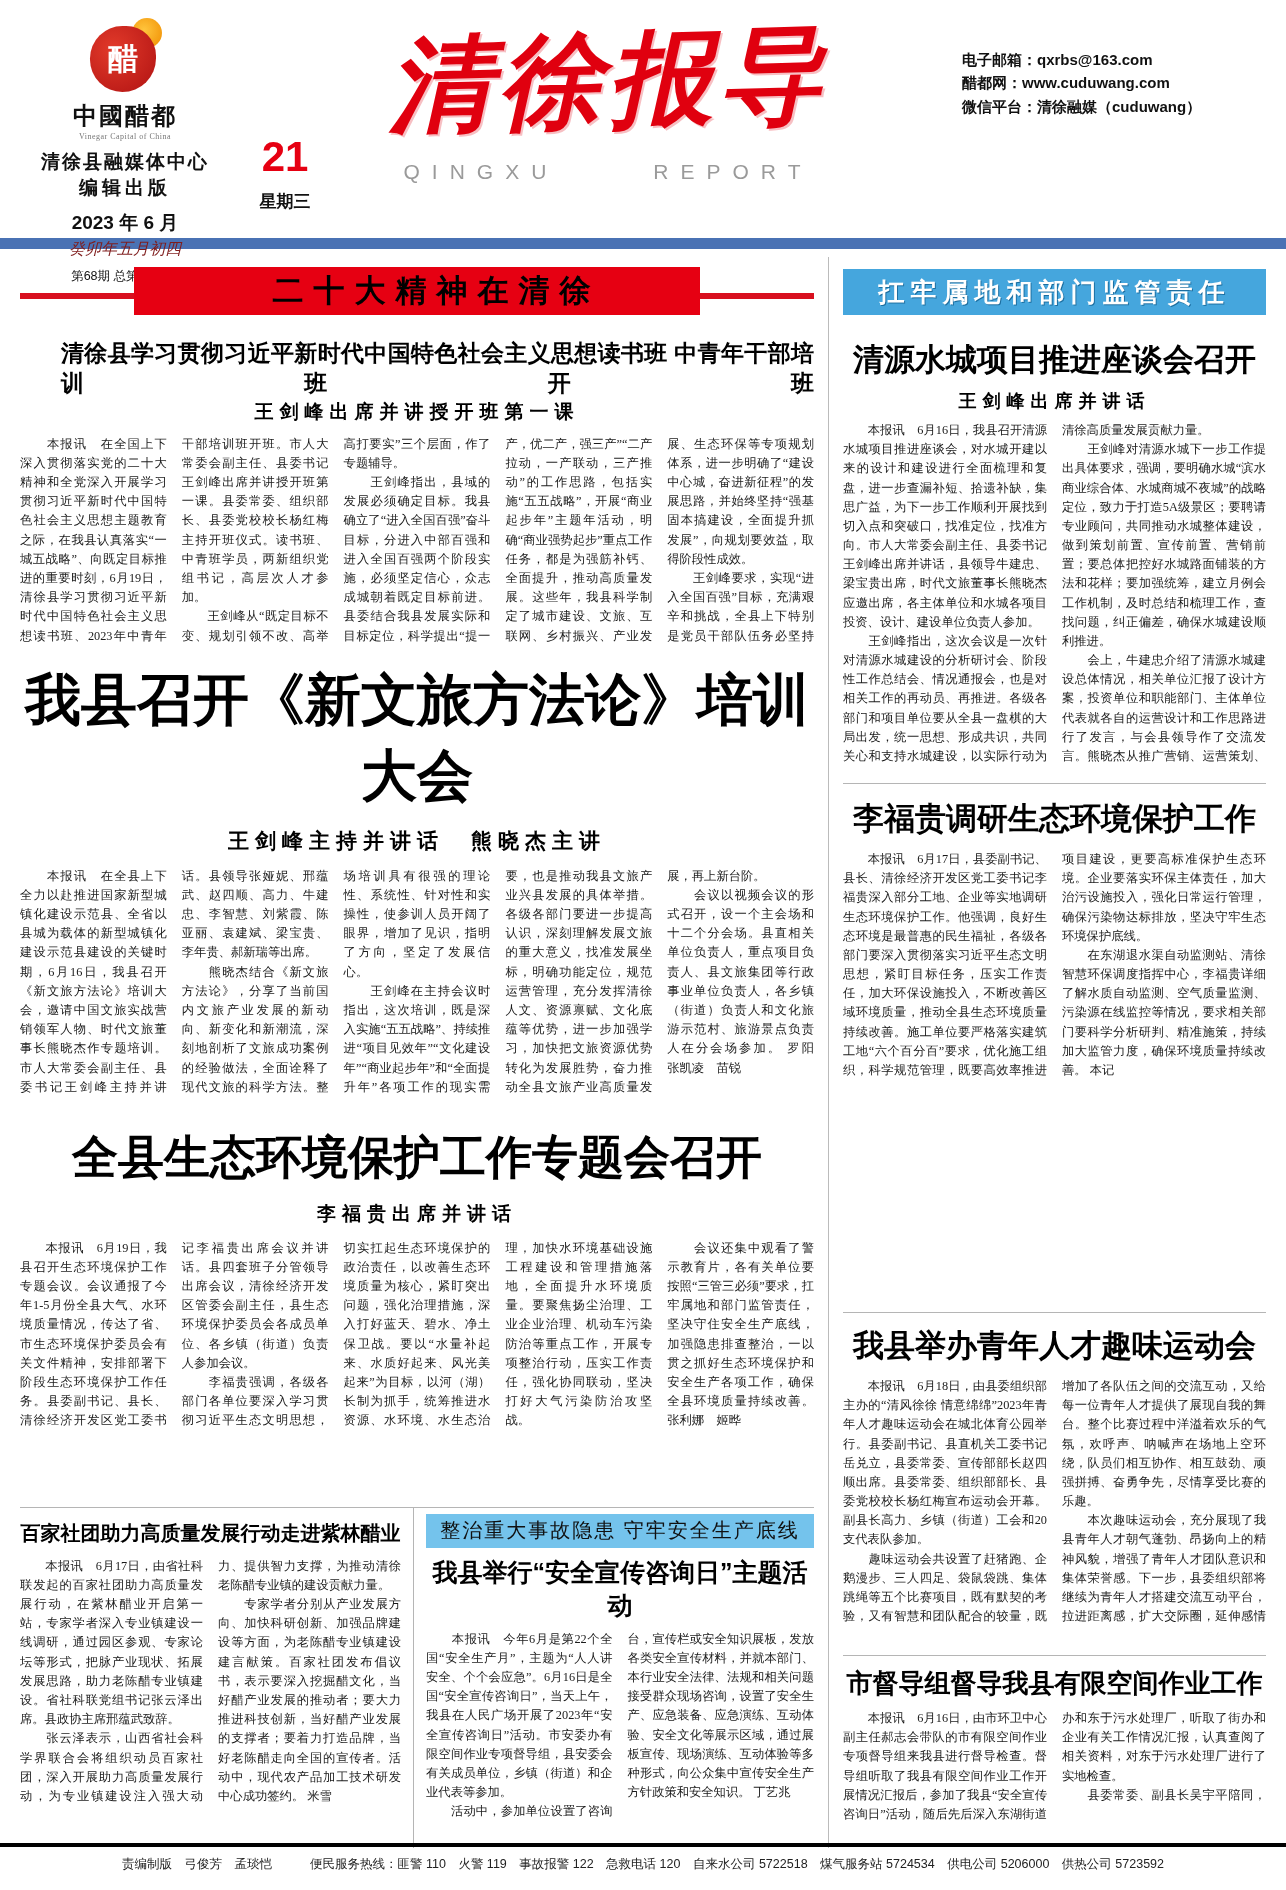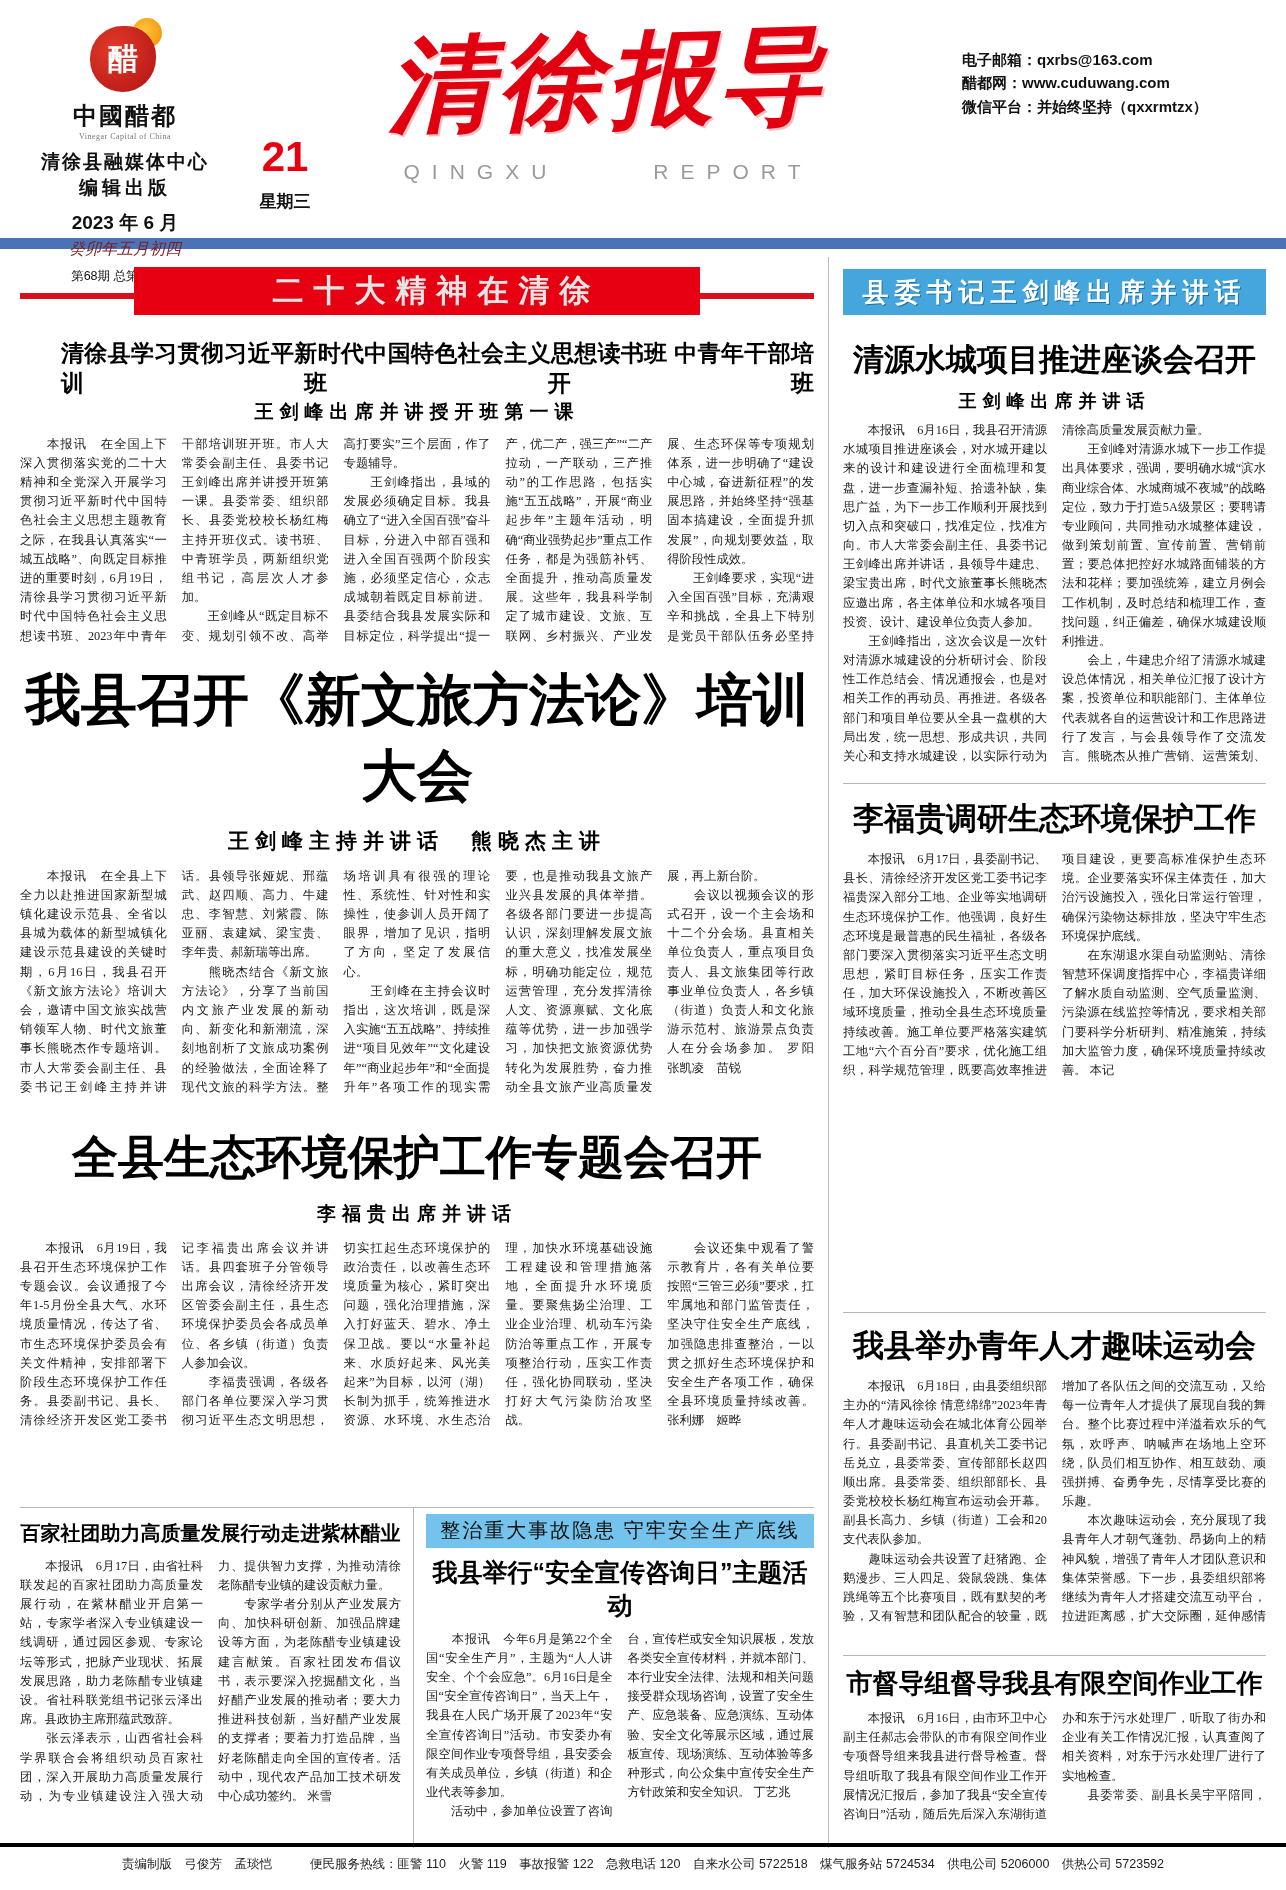--- a/index.html
+++ b/index.html
@@ -45,21 +45,21 @@
   .blue-bar { height:11px; background:#4a72b4; }
   
   .content { display:flex; padding:8px 20px 0 20px; }
   .col-left { width:808px; padding-right:14px; }
   .col-right { width:438px; border-left:1px solid #bbb; padding-left:14px; }
   
   .banner-row { position:relative; height:58px; margin-top:10px; }
   .red-rule { position:absolute; left:0; right:0; top:50%; height:6px; background:#d8101f; transform:translateY(-50%); }
   .red-banner { position:relative; width:566px; height:48px; margin:0 auto; background:#e60012;
     display:flex; align-items:center; justify-content:center; }
-  .red-banner span { color:#e5e5e5; font-size:31px; font-weight:900; letter-spacing:10px;
+  .red-banner span { color:#000000; font-size:31px; font-weight:900; letter-spacing:10px;
     font-family:Liberation Sans, sans-serif;margin-left:39px; }
   .blue-banner { height:46px; background:#45a6dd; display:flex; align-items:center; justify-content:center; margin-top:12px; }
   .blue-banner span { color:#fff; font-size:26px; font-weight:900; letter-spacing:6px;
     font-family:"Liberation Sans",sans-serif; text-shadow:1px 1px 0 #1c6ea0; }
   .cyan-banner { height:34px; background:#74c3ec; display:flex; align-items:center; justify-content:center; margin-top:6px;}
   .cyan-banner span { color:#101010; font-size:20px; font-weight:400; letter-spacing:2px;
     font-family:"Liberation Sans",sans-serif; }
   
   .hl-justify { font-family:"Liberation Sans",sans-serif; font-weight:900; font-size:23px; line-height:1.3;
     text-align:justify; text-align-last:justify; margin-top:14px; letter-spacing:0; color:#000;margin-left:41px; }
@@ -108,21 +108,21 @@
       <div class="paper-title">清徐报导</div>
       <div class="paper-en">
         <span>QINGXU</span>
         <span>REPORT</span>
       </div>
     </div>
     <div class="mh-right">
       <div class="contacts">
         <div class="contact">电子邮箱：qxrbs@163.com</div>
         <div class="contact">醋都网：www.cuduwang.com</div>
-        <div class="contact">微信平台：并始终坚持（qxxrmtzx）</div>
+        <div class="contact">微信平台：清徐融媒（cuduwang）</div>
       </div>
     </div>
   </div>
   <div class="blue-bar"></div>
 
   <div class="content">
 
     <div class="col-left">
       <div class="banner-row">
         <div class="red-rule"></div>
@@ -164,21 +164,21 @@
           </div>
           <div class="hl-xl" style="font-size:25px; margin-top:8px;">我县举行“安全宣传咨询日”主题活动</div>
           <div class="body-text" style="column-count:2; height:218px; margin-top:8px;">　　本报讯　今年6月是第22个全国“安全生产月”，主题为“人人讲安全、个个会应急”。6月16日是全国“安全宣传咨询日”，当天上午，我县在人民广场开展了2023年“安全宣传咨询日”活动。市安委办有限空间作业专项督导组，县安委会有关成员单位，乡镇（街道）和企业代表等参加。
 　　活动中，参加单位设置了咨询台，宣传栏或安全知识展板，发放各类安全宣传材料，并就本部门、本行业安全法律、法规和相关问题接受群众现场咨询，设置了安全生产、应急装备、应急演练、互动体验、安全文化等展示区域，通过展板宣传、现场演练、互动体验等多种形式，向公众集中宣传安全生产方针政策和安全知识。 丁艺兆</div>
         </div>
       </div>
     </div>
 
     <div class="col-right">
       <div class="blue-banner">
-        <span>县委书记王剑峰出席并讲话</span>
+        <span>扛牢属地和部门监管责任</span>
       </div>
 
       <div class="hl-xl" style="font-size:31px; margin-top:24px;">清源水城项目推进座谈会召开</div>
       <div class="subhead" style="font-size:18px; margin-top:8px;">王剑峰出席并讲话</div>
       <div class="body-text" style="column-count:2; height:352px; margin-top:8px;">　　本报讯　6月16日，我县召开清源水城项目推进座谈会，对水城开建以来的设计和建设进行全面梳理和复盘，进一步查漏补短、拾遗补缺，集思广益，为下一步工作顺利开展找到切入点和突破口，找准定位，找准方向。市人大常委会副主任、县委书记王剑峰出席并讲话，县领导牛建忠、梁宝贵出席，时代文旅董事长熊晓杰应邀出席，各主体单位和水城各项目投资、设计、建设单位负责人参加。
 　　王剑峰指出，这次会议是一次针对清源水城建设的分析研讨会、阶段性工作总结会、情况通报会，也是对相关工作的再动员、再推进。各级各部门和项目单位要从全县一盘棋的大局出发，统一思想、形成共识，共同关心和支持水城建设，以实际行动为清徐高质量发展贡献力量。
 　　王剑峰对清源水城下一步工作提出具体要求，强调，要明确水城“滨水商业综合体、水城商城不夜城”的战略定位，致力于打造5A级景区；要聘请专业顾问，共同推动水城整体建设，做到策划前置、宣传前置、营销前置；要总体把控好水城路面铺装的方法和花样；要加强统筹，建立月例会工作机制，及时总结和梳理工作，查找问题，纠正偏差，确保水城建设顺利推进。
 　　会上，牛建忠介绍了清源水城建设总体情况，相关单位汇报了设计方案，投资单位和职能部门、主体单位代表就各自的运营设计和工作思路进行了发言，与会县领导作了交流发言。熊晓杰从推广营销、运营策划、业态设计、传播策略、资源整合等方面对水城整体运营思路作了指导。 姬晔　凯波　瑞鹏</div>
 
       <div class="rule"></div>

